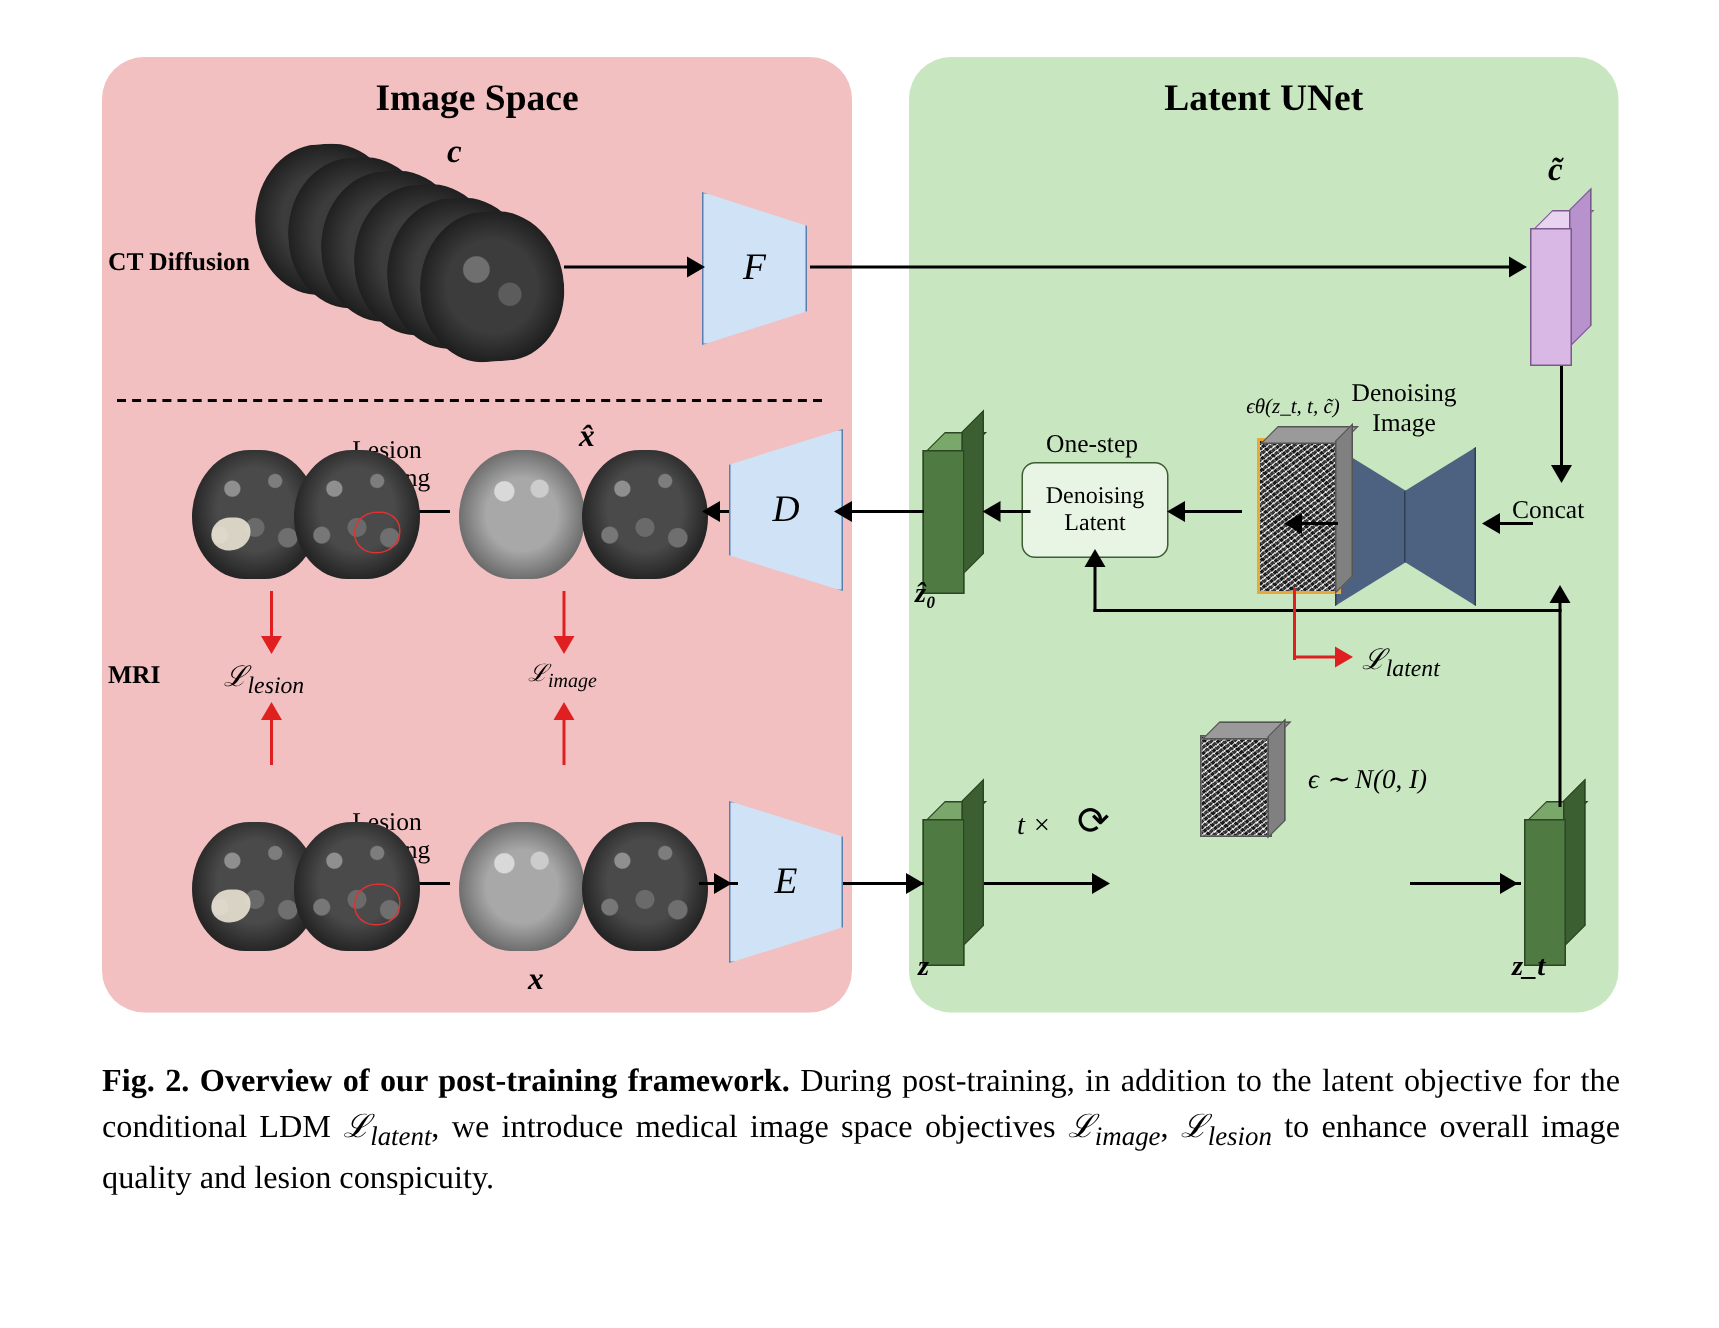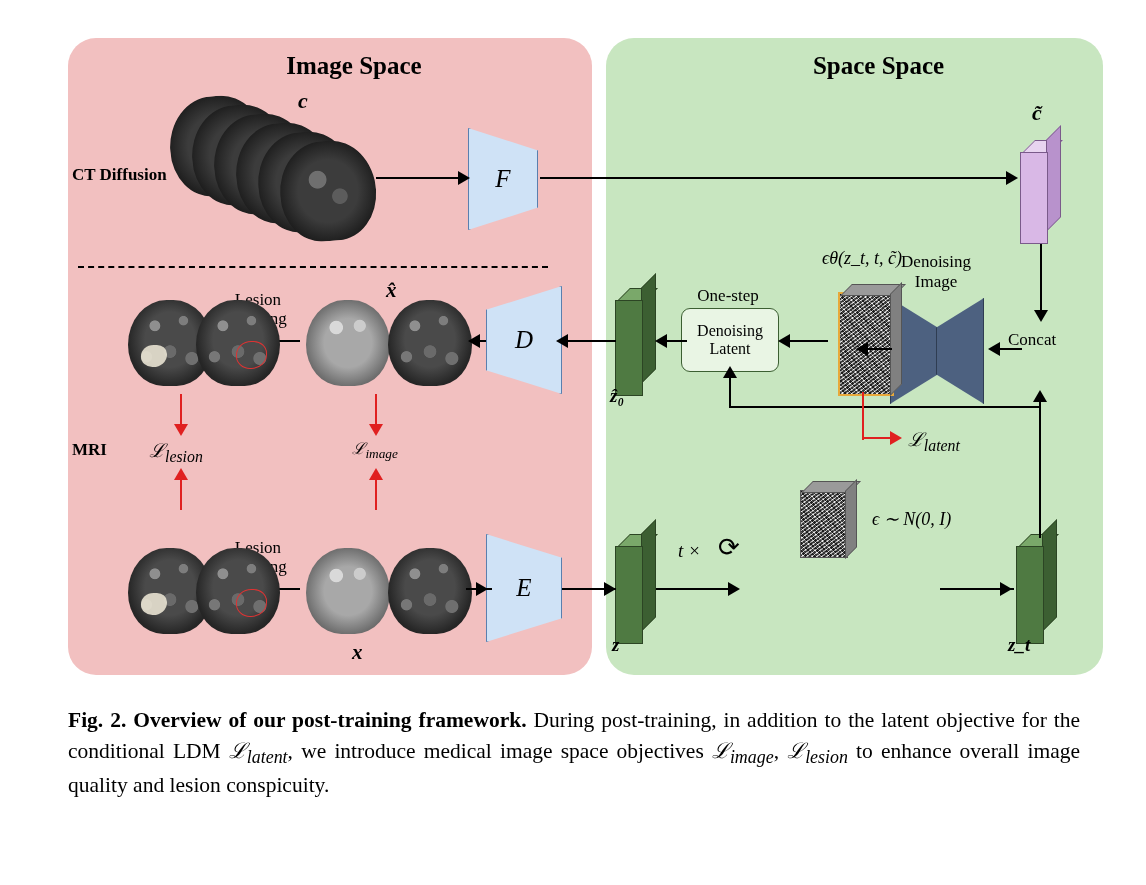--- a/index.html
+++ b/index.html
@@ -19,21 +19,20 @@
     position: absolute;
     left: 0;
     top: 0;
     width: 1146px;
     height: 885px;
   }
   
   .panel {
     position: absolute;
     border-radius: 28px;
-    padding-left: 24px;
   }
   .panel-image {
     left: 68px;
     top: 38px;
     width: 500px;
     height: 637px;
     background: #f2c0c0;
   }
   .panel-latent {
     left: 606px;
@@ -277,21 +276,21 @@
 </style>
 </head>
 <body>
 
 <div class="figure">
 
   <div class="panel panel-image">
     <div class="panel-title">Image Space</div>
   </div>
   <div class="panel panel-latent">
-    <div class="panel-title">Space Space</div>
+    <div class="panel-title">Latent UNet</div>
   </div>
 
   <div class="dashed"></div>
 
   <div class="lbl bold" style="left:72px; top:165px;">CT Diffusion</div>
   <div class="lbl bold math" style="left:298px; top:88px; font-size:22px;">c</div>
 
   <div class="ctstack">
     <div class="brain ct" style="left:0px;   top:8px;  width:96px; height:100px; transform:rotate(-4deg);">
         <div class="bg"></div>
@@ -343,21 +342,21 @@
   </div>
   <div class="unet" style="left:890px; top:298px;">
     <div class="half l"></div>
     <div class="half r"></div>
   </div>
 
   <div class="arrow h" style="left:1000px; top:348px; width:-0px;"></div>
   <div class="head left" style="left:988px; top:342px;"></div>
   <div class="arrow h" style="left:996px; top:348px; width:26px;"></div>
 
-  <div class="lbl center math" style="left:862px; top:248px; font-size:18px;">ϵθ(z_t, t, c̃)</div>
+  <div class="lbl center math" style="left:862px; top:264px; font-size:14px;">ϵθ(z_t, t, c̃)</div>
   <div class="noise hl" style="left:838px; top:292px; width:52px; height:100px;">
     <div class="ntop"></div>
       <div class="nside"></div>
   </div>
 
   <div class="arrow h" style="left:866px; top:348px; width:26px;"></div>
   <div class="head left" style="left:856px; top:342px;"></div>
 
   <div class="lbl center" style="left:728px; top:286px;">One-step</div>
   <div class="procbox" style="left:681px; top:308px; width:96px; height:62px;">

